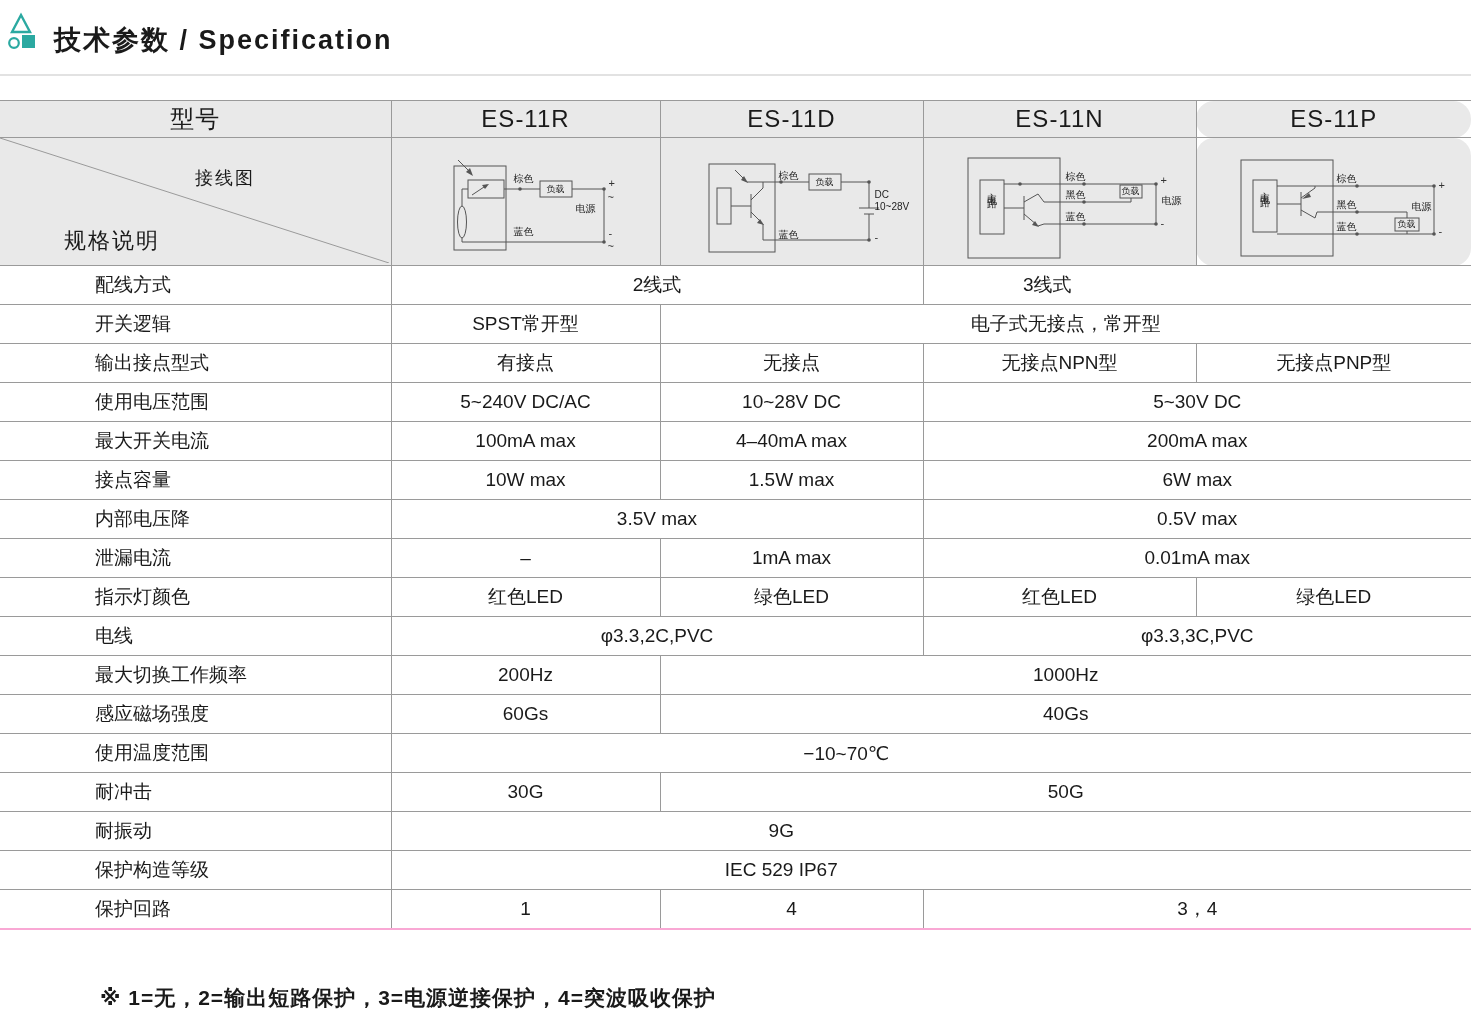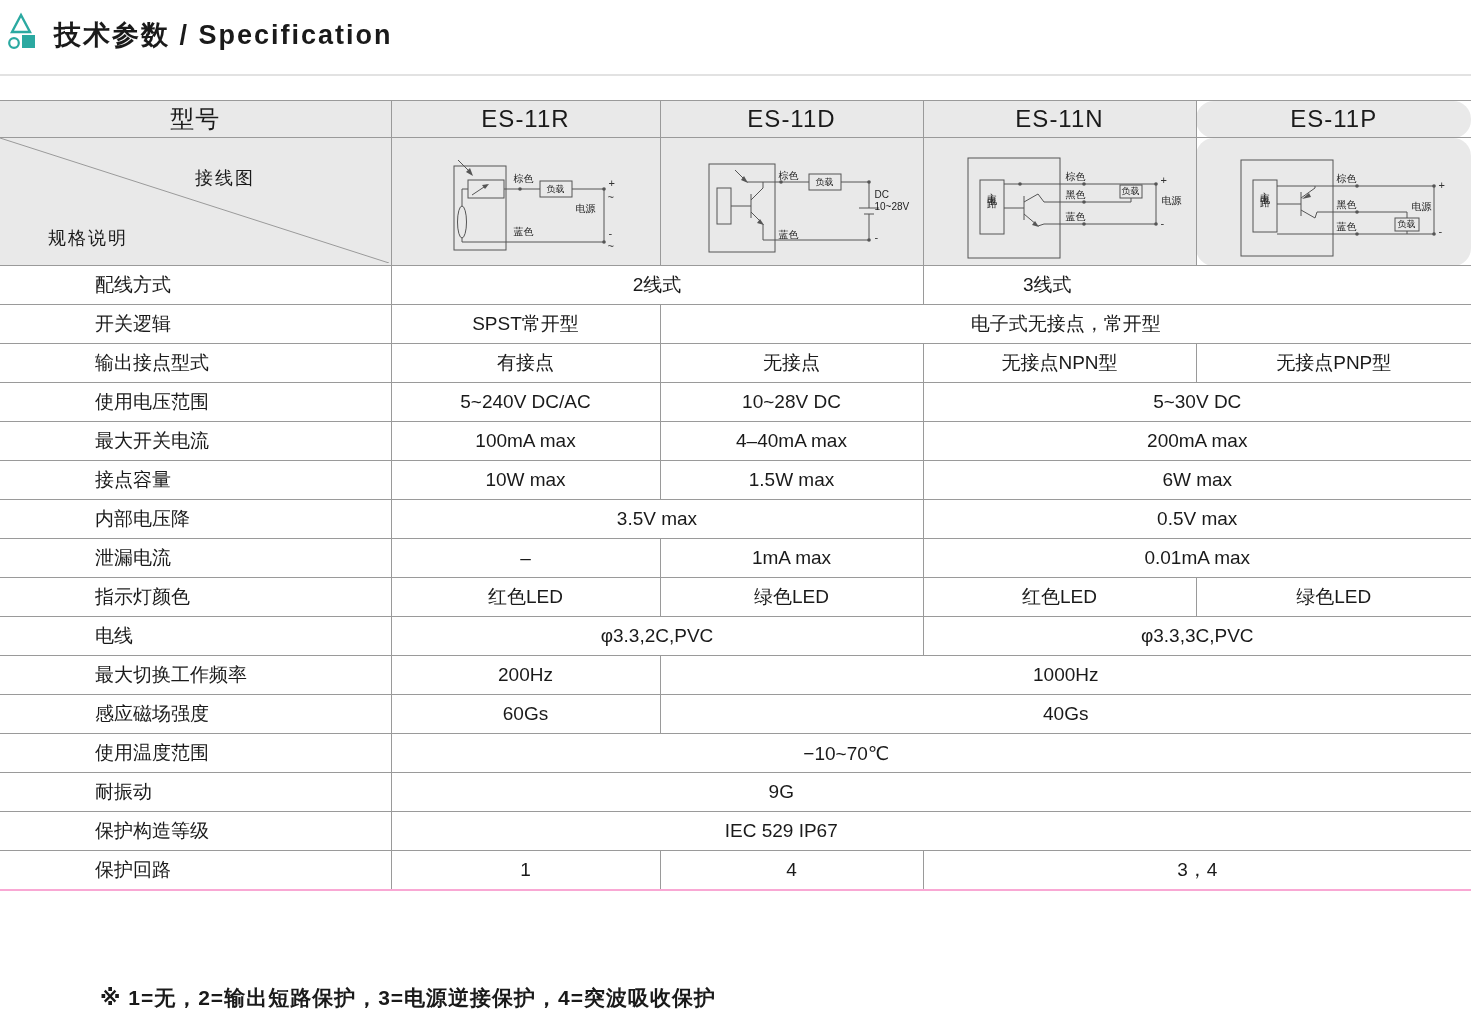--- a/index.html
+++ b/index.html
@@ -1,33 +1,33 @@
 <!DOCTYPE html>
 <html><head>
 <meta charset="utf-8">
 <style>
   html,body{margin:0;padding:0;background:#ffffff;}
   body{width:1471px;height:1032px;position:relative;overflow:hidden;
        font-family:"Liberation Sans","DejaVu Sans",sans-serif;color:#1a1a1a;}
-  .titlebar{position:absolute;top:12px;left:8px;display:flex;align-items:center;gap:12px;}
+  .titlebar{position:absolute;top:12px;left:8px;display:flex;align-items:flex-end;gap:12px;}
   .title{font-size:27px;font-weight:bold;letter-spacing:2px;}
   .divider{position:absolute;top:74px;left:0;width:1471px;border-top:2px solid #e2e2e2;}
   table{position:absolute;top:100px;left:0;width:1471px;border-collapse:collapse;table-layout:fixed;}
   td{border:1px solid #9a9a9a;padding:0;font-size:19px;text-align:center;vertical-align:middle;}
   td:first-child{border-left:none;}
   tr td:last-child{border-right:none;border-radius:18px;}
   tr.h1 td{height:36px;background:#e9e9e9;font-size:24px;letter-spacing:1px;}
   tr.h2 td{height:127px;background:#e9e9e9;}
   tr.data td{height:38px;}
   tr.last td{border-bottom:2px solid #f9a8d4;}
   td.lbl{text-align:left;padding-left:95px;}
   .corner{position:relative;margin-left:44px;}
   .corner svg{position:absolute;left:0;top:0;}
   .corner .ctr{position:absolute;left:195px;top:28px;font-size:18px;letter-spacing:2px;}
-  .corner .cbl{position:absolute;left:48px;top:88px;font-size:18px;letter-spacing:2px;}
+  .corner .cbl{position:absolute;left:64px;top:88px;font-size:22px;letter-spacing:2px;}
   .diag{position:relative;width:100%;height:127px;overflow:hidden;}
   .diag svg{position:absolute;left:0;top:0;}
   .diag line,.diag rect,.diag ellipse,.diag polyline{stroke:#555;stroke-width:1;fill:none;}
   .diag polygon,.diag circle{fill:#555;stroke:none;}
   .diag span{position:absolute;font-size:10px;line-height:1;color:#222;white-space:nowrap;}
   .diag .mk{font-size:11px;color:#333;}
   .diag .box{text-align:center;font-size:9px;}
   .vtext{writing-mode:vertical-rl;text-orientation:upright;letter-spacing:3px;font-size:9.5px;}
   .shL150{position:relative;left:-150px;}
   .shL85{position:relative;left:-85px;}
@@ -276,20 +276,25 @@
   <tr class="data">
     <td class="lbl">感应磁场强度</td>
     <td>60Gs</td>
     <td colspan="3">40Gs</td>
   </tr>
   <tr class="data">
     <td class="lbl">使用温度范围</td>
     <td colspan="4"><span class="shL85">−10~70℃</span></td>
   </tr>
   <tr class="data">
+    <td class="lbl">耐冲击</td>
+    <td>30G</td>
+    <td colspan="3">50G</td>
+  </tr>
+  <tr class="data">
     <td class="lbl">耐振动</td>
     <td colspan="4"><span class="shL150">9G</span></td>
   </tr>
   <tr class="data">
     <td class="lbl">保护构造等级</td>
     <td colspan="4"><span class="shL150">IEC 529 IP67</span></td>
   </tr>
   <tr class="data last">
     <td class="lbl">保护回路</td>
     <td>1</td>

